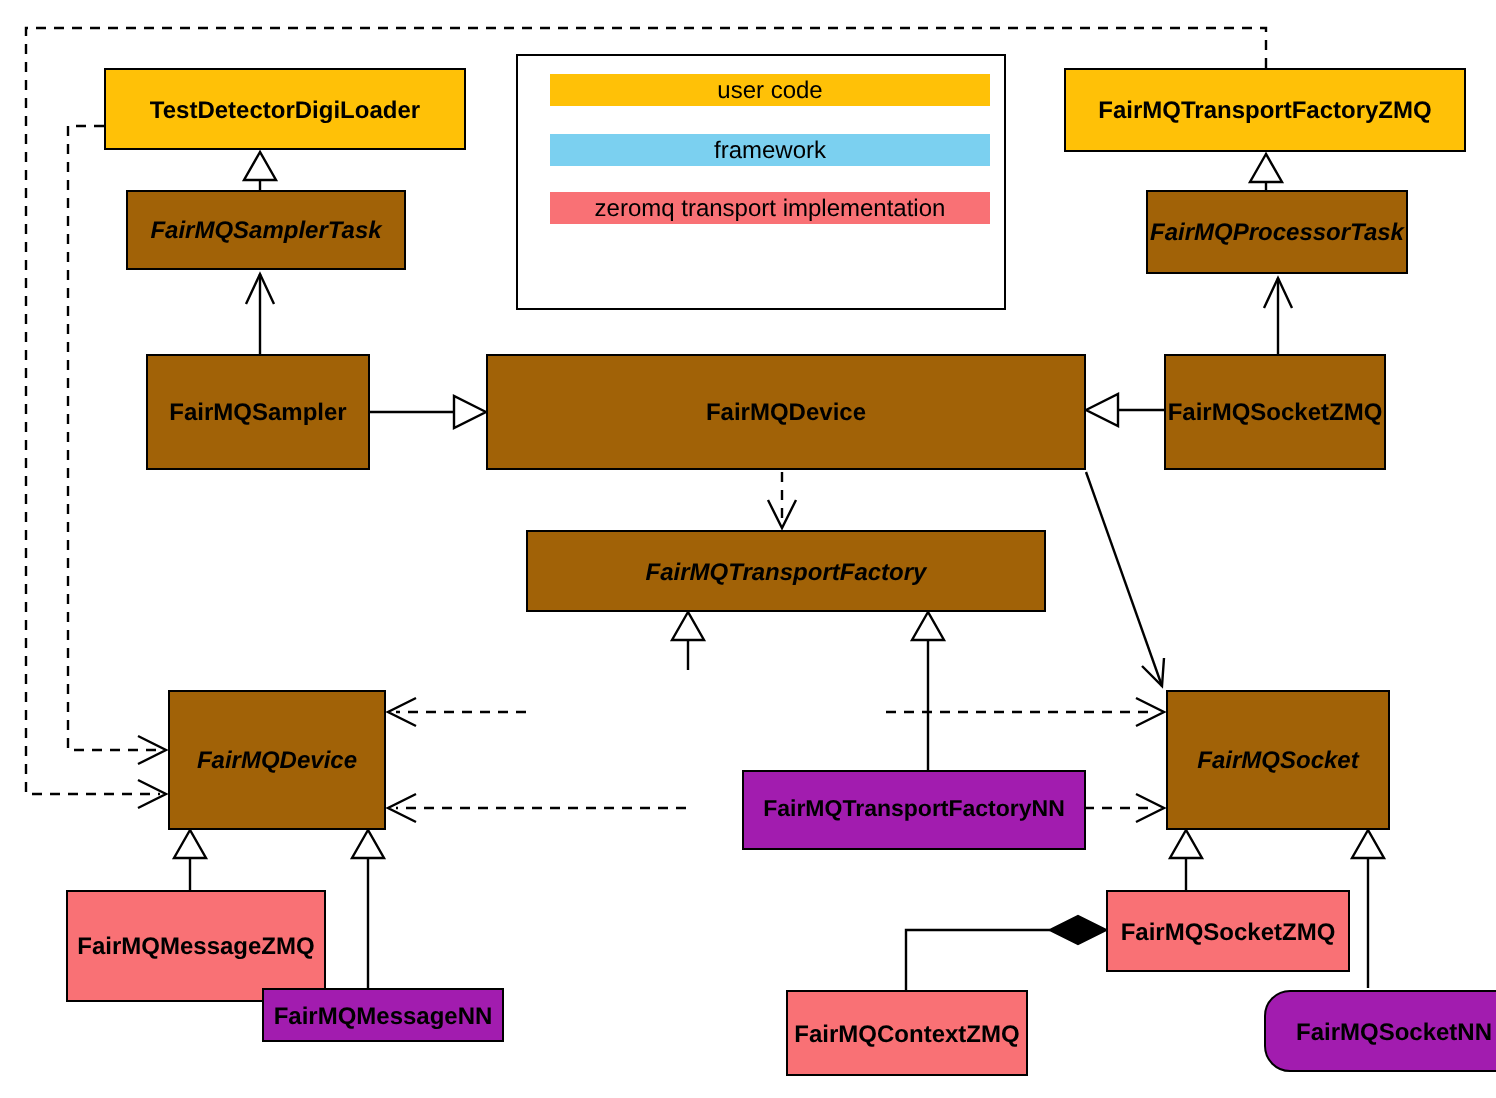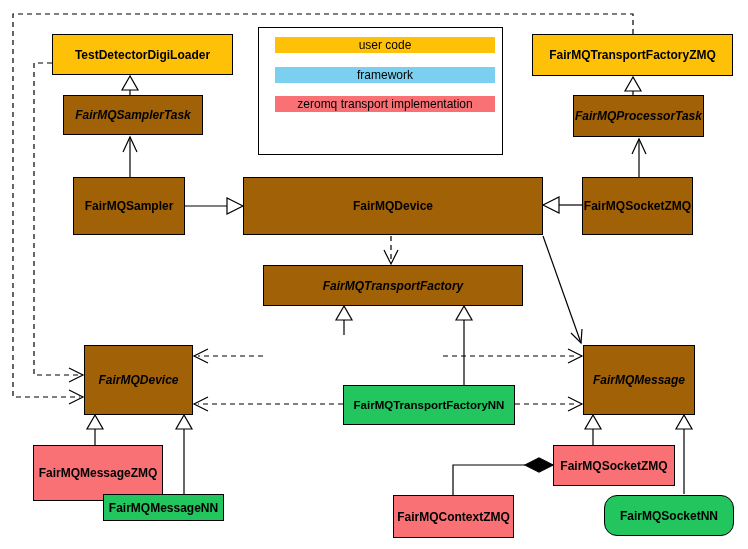--- a/index.html
+++ b/index.html
@@ -10,21 +10,21 @@
   #wires{position:absolute;left:0;top:0;width:748px;height:549px;}
   .node{
     position:absolute;display:flex;align-items:center;justify-content:center;
     border:1.2px solid #000;box-sizing:border-box;
     font-weight:bold;font-size:12px;color:#000;white-space:nowrap;text-align:center;
   }
   .abstract{font-style:italic;}
   .user{background:#FFC107;}
   .fw{background:#a16207;}
   .zmq{background:#F97175;}
-  .nn{background:#22c55e;}
+  .nn{background:#a21caf;margin-left:28px;}
   
   #n-digi-loader{left:52px;top:34px;width:181px;height:41px;}
   #n-reco-task{left:532px;top:34px;width:201px;height:42px;}
   #n-sampler-task{left:63px;top:95px;width:140px;height:40px;}
   #n-processor-task{left:573px;top:95px;width:131px;height:42px;}
   #n-sampler{left:73px;top:177px;width:112px;height:58px;}
   #n-device{left:243px;top:177px;width:300px;height:58px;}
   #n-processor{left:582px;top:177px;width:111px;height:58px;}
   #n-transport-factory{left:263px;top:265px;width:260px;height:41px;}
   #n-transport-factory-zmq{left:263px;top:335px;width:180px;height:40px;font-size:11.5px;}
@@ -173,20 +173,20 @@
   <div class="node user" id="n-digi-loader">TestDetectorDigiLoader</div>
   <div class="node user" id="n-reco-task">FairMQTransportFactoryZMQ</div>
   <div class="node fw abstract" id="n-sampler-task">FairMQSamplerTask</div>
   <div class="node fw abstract" id="n-processor-task">FairMQProcessorTask</div>
   <div class="node fw" id="n-sampler">FairMQSampler</div>
   <div class="node fw" id="n-device">FairMQDevice</div>
   <div class="node fw" id="n-processor">FairMQSocketZMQ</div>
   <div class="node fw abstract" id="n-transport-factory">FairMQTransportFactory</div>
   <div class="node nn" id="n-transport-factory-nn">FairMQTransportFactoryNN</div>
   <div class="node fw abstract" id="n-message">FairMQDevice</div>
-  <div class="node fw abstract" id="n-socket">FairMQMessage</div>
+  <div class="node fw abstract" id="n-socket">FairMQSocket</div>
   <div class="node zmq" id="n-message-zmq">FairMQMessageZMQ</div>
   <div class="node nn" id="n-message-nn">FairMQMessageNN</div>
   <div class="node zmq" id="n-socket-zmq">FairMQSocketZMQ</div>
   <div class="node zmq" id="n-context-zmq">FairMQContextZMQ</div>
   <div class="node nn" id="n-socket-nn">FairMQSocketNN</div>
 
 </div>
 
 </body></html>

